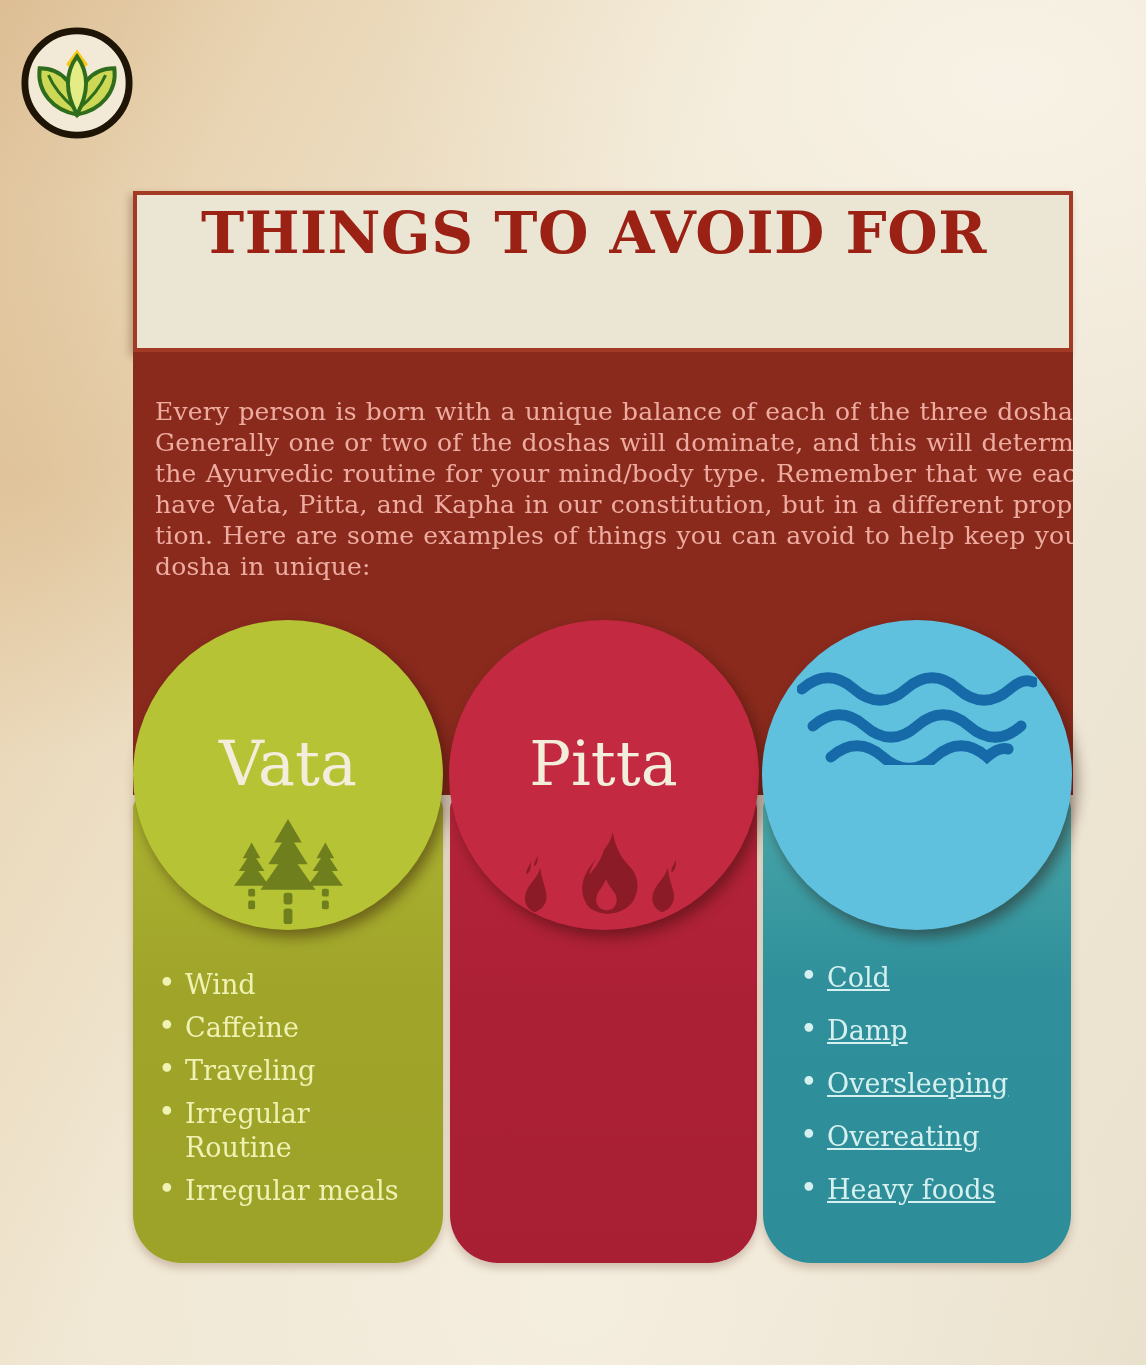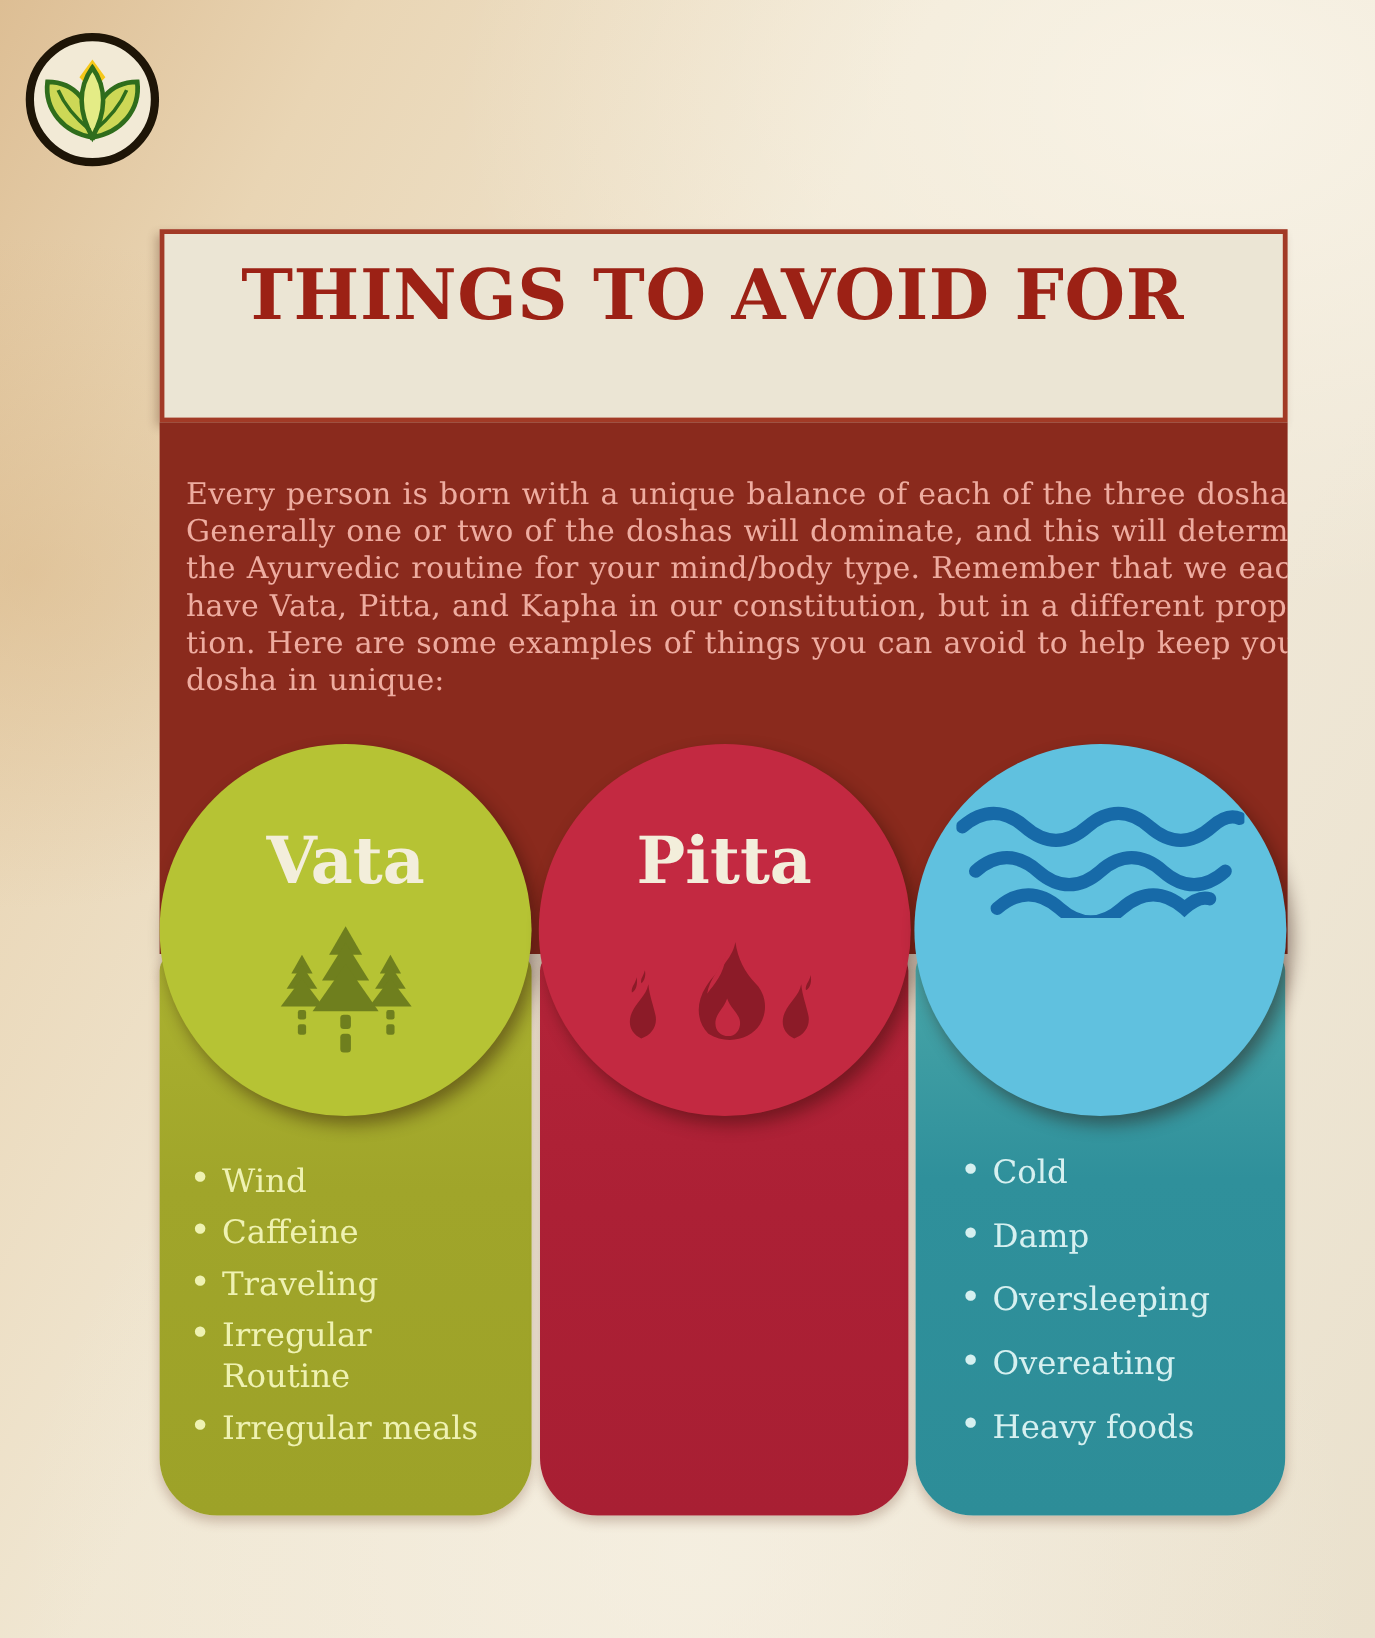--- a/index.html
+++ b/index.html
@@ -20,21 +20,21 @@
     position:absolute;left:133px;top:191px;width:940px;height:161px;box-sizing:border-box;
     background:var(--title-bg,#ebe5d4);
     border:4px solid var(--title-border,#a23a26);
     box-shadow:-3px 4px 8px rgba(70,25,10,.30);
   }
   .title-line{
     padding-left:64px;white-space:nowrap;
     font-size:58px;line-height:71px;font-weight:bold;letter-spacing:.5px;
     color:var(--title-red,#9c2115);
   }
-  .title-box .title-line:first-child{padding-top:16px;}
+  .title-box .title-line:first-child{padding-top:3px;}
   
   .red-panel{
     position:absolute;left:133px;top:352px;width:940px;height:443px;
     background:var(--red-panel,#8a2a1d);overflow:hidden;
   }
   .intro{padding:44px 24px 0 22px;}
   .intro-line{
     white-space:nowrap;font-size:25px;line-height:31px;
     letter-spacing:.2px;word-spacing:1px;
     color:var(--intro-text,#eeaca0);
@@ -50,40 +50,40 @@
   .col.kapha{left:763px;width:308px;background:linear-gradient(180deg,#4aa7a9 0%,#2f909b 40%,#2d8d98 100%);}
   .circle{
     position:absolute;top:-175px;left:50%;transform:translateX(-50%);
     width:310px;height:310px;border-radius:50%;overflow:hidden;
     box-shadow:5px 7px 14px rgba(40,12,4,.45);
   }
   .vata .circle{background:var(--vata-circle,#b6c334);}
   .pitta .circle{background:var(--pitta-circle,#c32941);}
   .kapha .circle{background:var(--kapha-circle,#60c1df);}
   .dosha-name{
-    margin-top:63px;height:68px;line-height:68px;text-align:center;
-    font-size:54px;font-weight:bold;color:var(--name-text,#f3eedb);
+    margin-top:110px;height:68px;line-height:68px;text-align:center;
+    font-size:62px;font-weight:normal;color:var(--name-text,#f3eedb);
   }
   .icon-wrap{display:block;text-align:center;}
   .icon-wrap svg{display:inline-block;}
   .vata .icon-wrap{margin-top:19px;}
   .pitta .icon-wrap{margin-top:34px;}
   .kapha .icon-wrap{margin-top:49px;}
   
   .items{list-style:none;margin:0;padding:0;position:absolute;}
   .vata  .items{top:173px;left:25px;width:275px;}
   .pitta .items{top:166px;left:72px;width:225px;}
   .kapha .items{top:166px;left:37px;width:262px;}
   .items li{
     position:relative;padding-left:27px;font-size:27px;line-height:34px;
     white-space:pre-line;
   }
   .vata  .items li{margin-bottom:9px;color:var(--vata-text,#eff2b2);}
   .pitta .items li{margin-bottom:19px;color:var(--pitta-text,#f4ded8);}
-  .kapha .items li{margin-bottom:19px;color:var(--kapha-text,#d6f0f0);}
+  .kapha .items li{margin-bottom:19px;color:var(--kapha-text,#d6f0f0);text-decoration:underline;}
   .items li::before{
     content:"\2022";position:absolute;left:0;top:-2px;font-size:30px;
   }
   .tree-icon{color:var(--vata-icon,#6f7f1e);}
   .fire-icon{color:var(--pitta-icon,#8c1b28);}
   .wave-icon{color:var(--kapha-icon,#176aa8);}
 </style>
 </head>
 <body>
 

